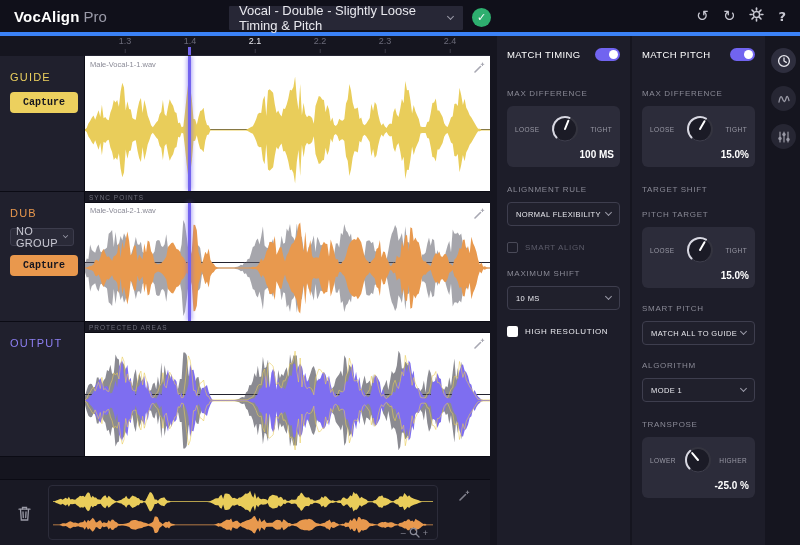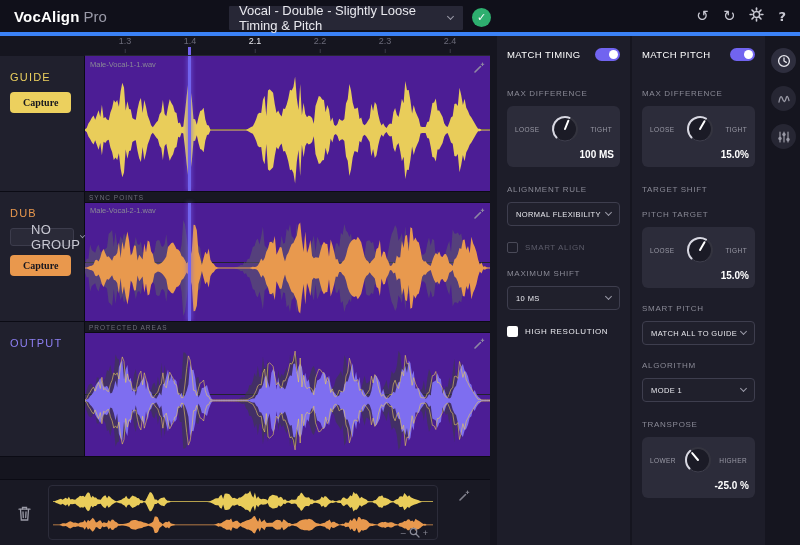--- a/index.html
+++ b/index.html
@@ -29,25 +29,25 @@
   .tick.active{color:#e8e8ee}
   .tick:nth-child(1){left:40px}.tick:nth-child(2){left:105px}.tick:nth-child(3){left:170px}
   .tick:nth-child(4){left:235px}.tick:nth-child(5){left:300px}.tick:nth-child(6){left:365px}
   .ruler-ph{position:absolute;left:103px;top:11px;bottom:0;width:3px;background:#7263ee}
 
   .track{display:flex;border-bottom:1px solid #0b0b14;position:relative}
   .track.guide{height:136px}.track.dub{height:130px}.track.output{height:135px}
   .t-side{width:85px;background:#20202d;border-right:1px solid #0b0b14;padding:15px 10px 0;display:flex;flex-direction:column;align-items:flex-start;gap:9px;flex:none}
   .t-name{font-size:11px;font-weight:normal;letter-spacing:1.2px}
   .guide .t-name{color:#ecd05e}.dub .t-name{color:#e9984d}.output .t-name{color:#8d7ff2}
-  .btn-capture{border:none;border-radius:4px;font-size:10px;padding:5px 13px;color:#16161f;font-weight:bold;cursor:pointer;font-family:Liberation Serif, serif}
+  .btn-capture{border:none;border-radius:4px;font-size:10px;padding:5px 13px;color:#16161f;font-weight:bold;cursor:pointer;font-family:Liberation Mono, monospace}
   .guide .btn-capture{background:#ecd05e}.dub .btn-capture{background:#e9984d}
-  .group-dd{width:64px;height:18px;background:#2a2a38;border:1px solid #3c3c4c;border-radius:3px;display:flex;align-items:center;padding:0 20px;font-size:13px;color:#c8c8d2;letter-spacing:.3px;cursor:pointer}
+  .group-dd{width:64px;height:18px;background:#2a2a38;border:1px solid #3c3c4c;border-radius:3px;display:flex;align-items:center;padding:0 5px;font-size:11px;color:#c8c8d2;letter-spacing:.3px;cursor:pointer}
   .group-dd .chev{margin-left:auto;transform:rotate(45deg) scale(.75)}
-  .t-wave{flex:1;position:relative;background:#4c1d95;overflow:hidden}
+  .t-wave{flex:1;position:relative;background:#ffffff;overflow:hidden}
   .t-wave:after{content:"";position:absolute;left:0;right:0;top:54%;height:1px;background:#23232f;z-index:0}
   .strip{position:relative;height:11px;background:#181822;border-bottom:1px solid #0b0b14;font-size:6.5px;letter-spacing:1px;color:#6e6e7a;line-height:11px;padding-left:4px;z-index:3}
   .file-label{position:absolute;left:5px;font-size:7.5px;color:#8a8a96;z-index:3}
   .guide .file-label{top:4px}.dub .file-label{top:14px}
   .wand{position:absolute;right:5px;top:4px;z-index:4;opacity:.85;cursor:pointer}
   .dub .wand,.output .wand{top:14px}
   .wavesvg{position:absolute;left:0;right:0;width:100%;z-index:1}
   #w-guide{top:15px;height:118px}
   #w-dub{top:24px;height:104px}
   #w-out{top:24px;height:109px}

